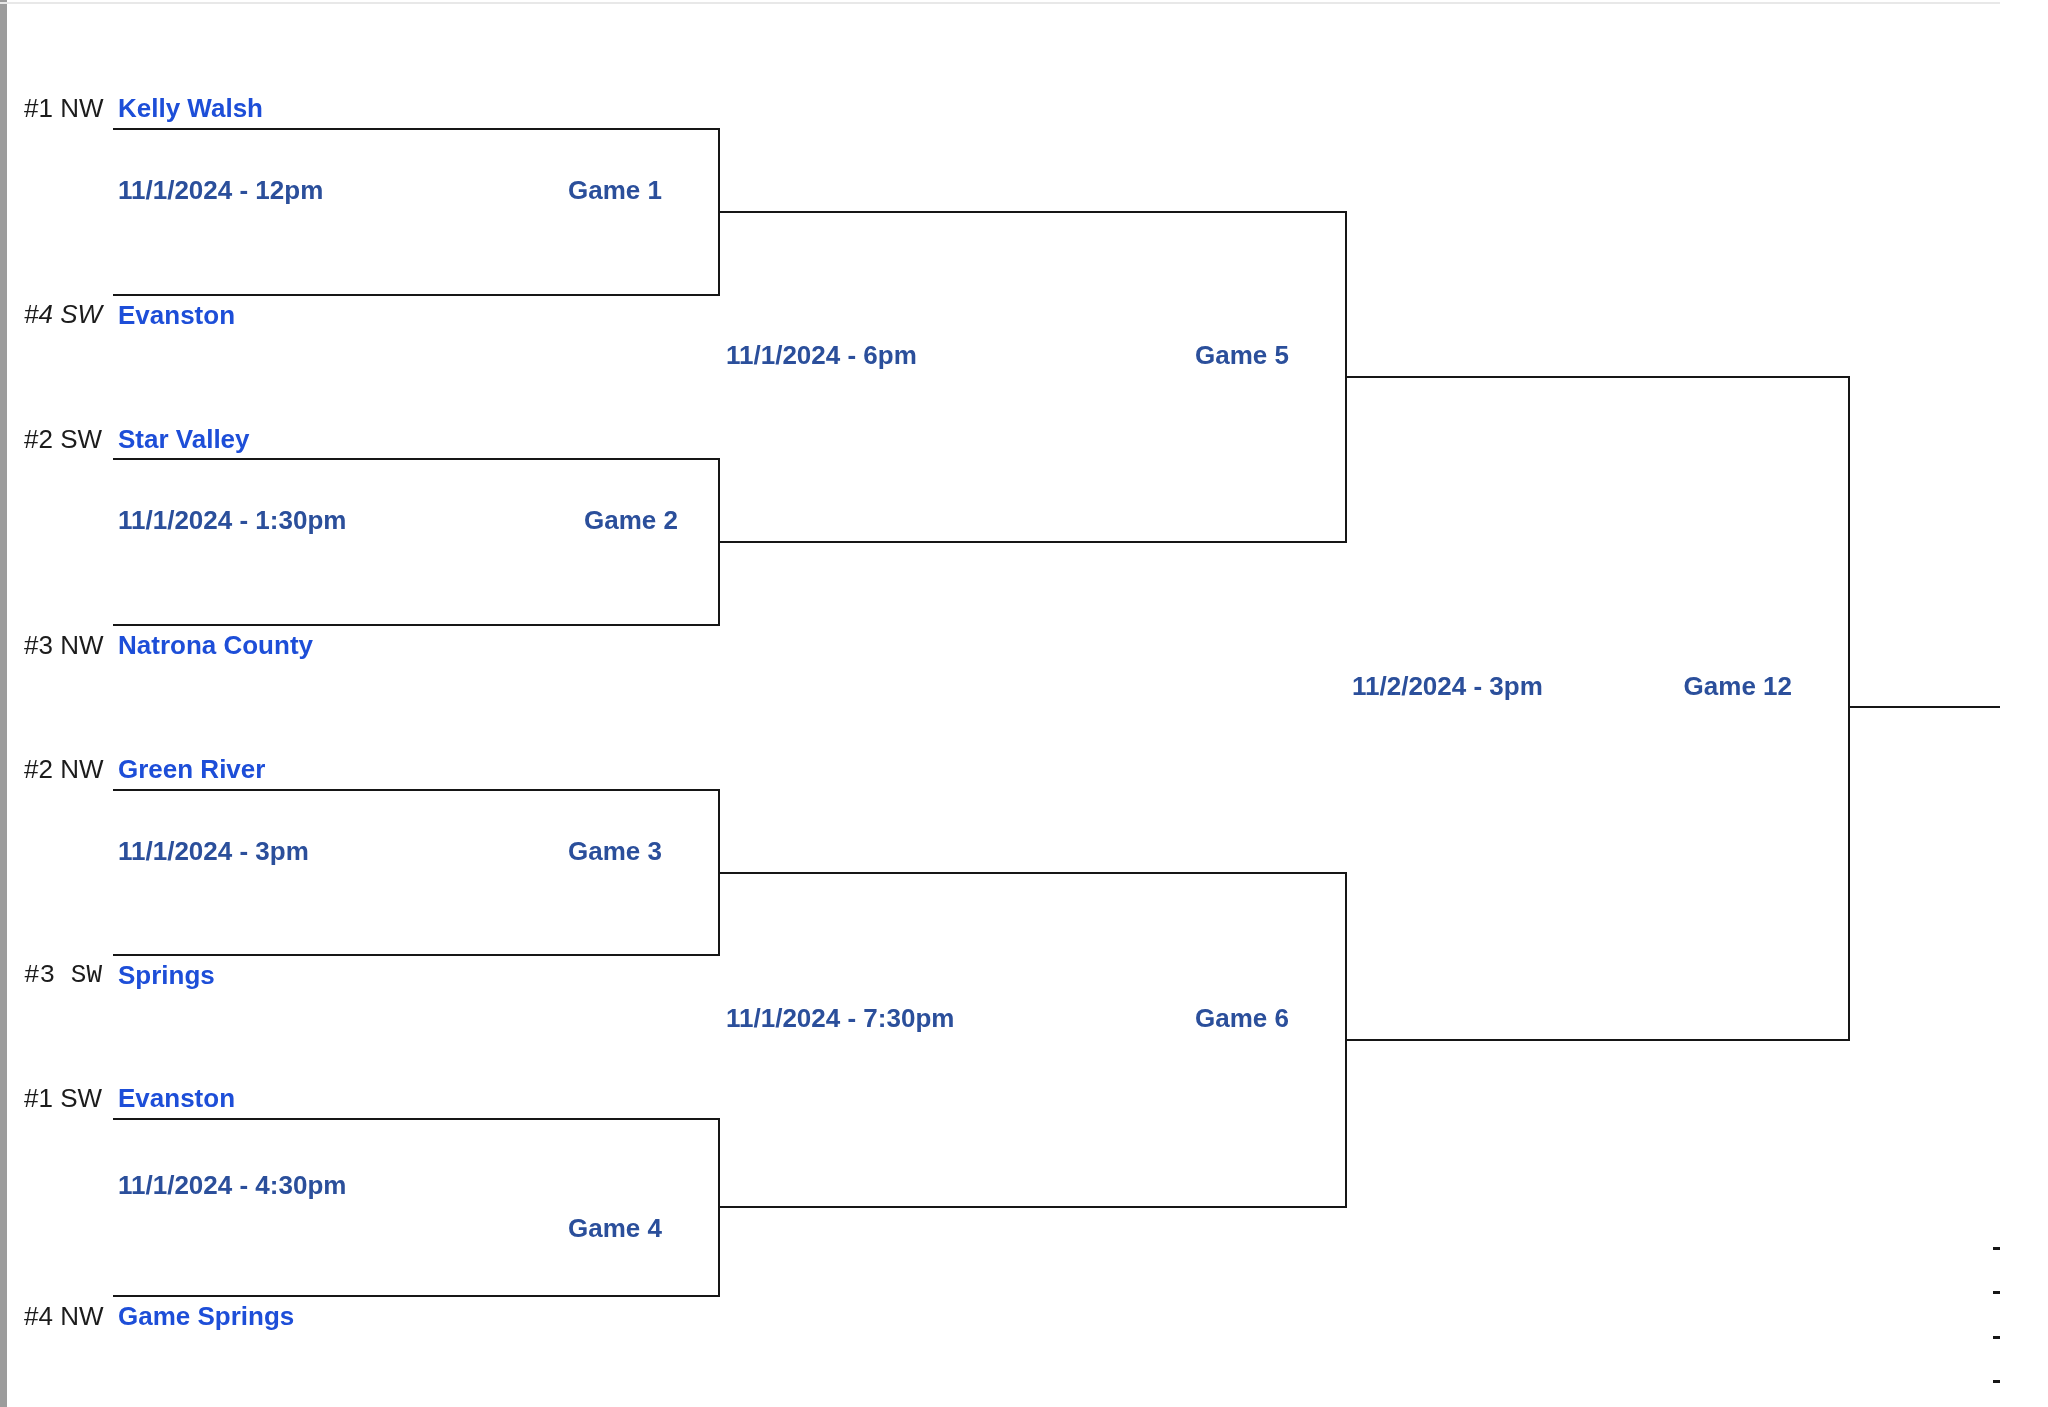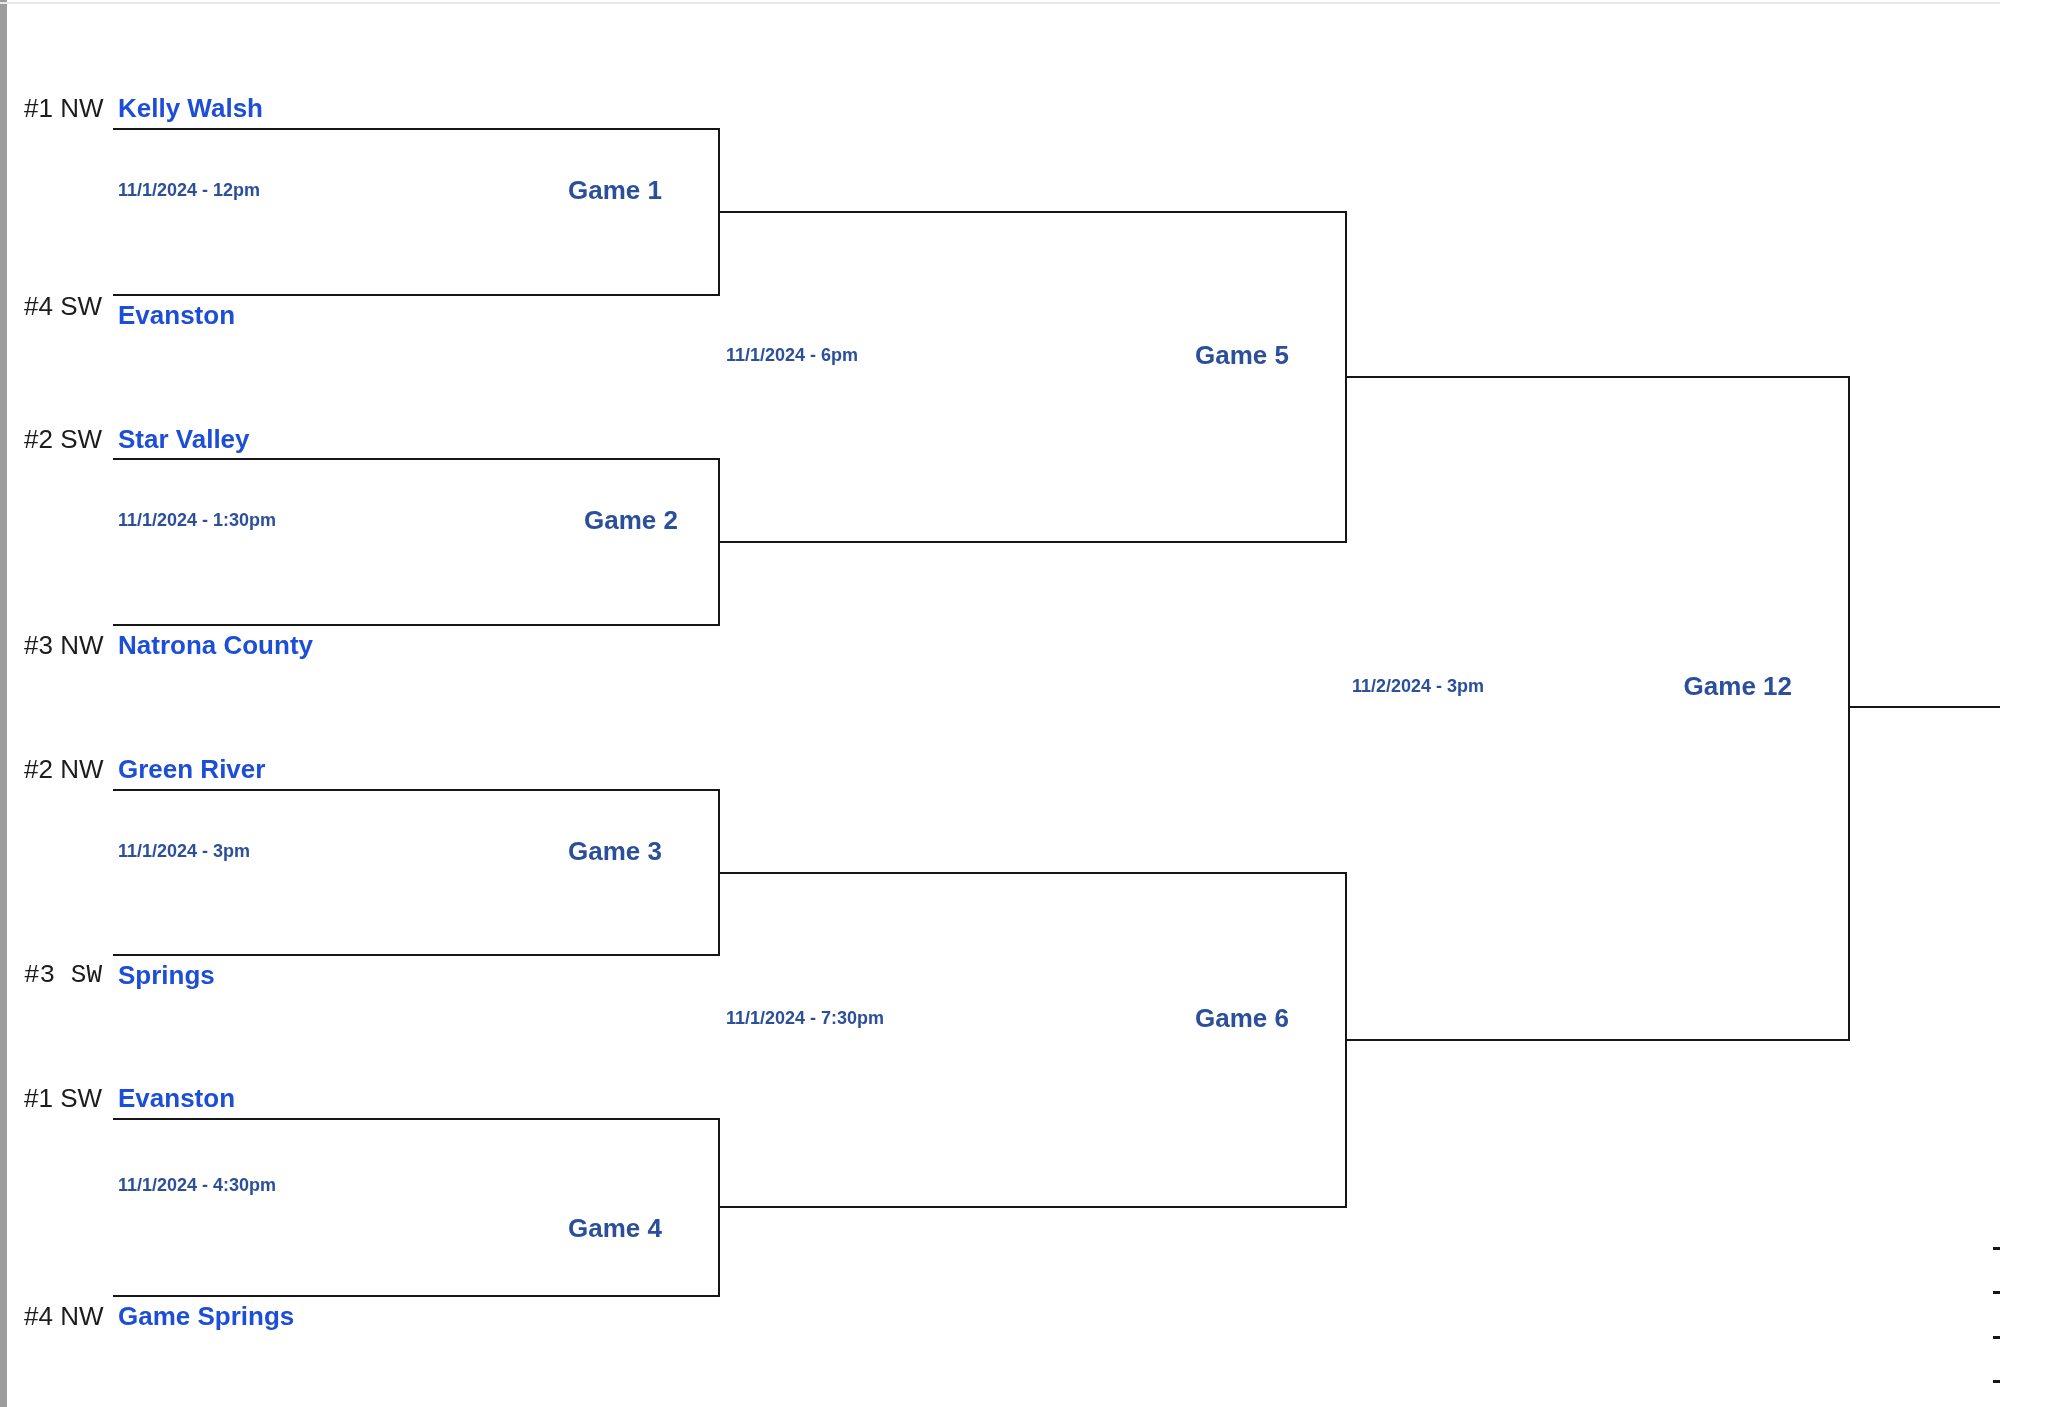--- a/index.html
+++ b/index.html
@@ -24,38 +24,38 @@
   .seed{
     position:absolute;transform:translateY(-50%);
     color:#1c1c1c;font-size:26px;font-weight:400;white-space:nowrap;
   }
   .team{
     position:absolute;transform:translateY(-50%);
     color:#1d4ed8;font-size:26px;font-weight:700;white-space:nowrap;
   }
   .gdate{
     position:absolute;transform:translateY(-50%);
-    color:#2b4f9b;font-size:18px;font-weight:700;white-space:nowrap;
+    color:#2b4f9b;font-size:26px;font-weight:700;white-space:nowrap;
   }
   .glabel{
     position:absolute;transform:translateY(-50%);
     color:#2b4f9b;font-size:26px;font-weight:700;white-space:nowrap;text-align:right;
   }
 </style>
 </head>
 <body>
 
 <div class="canvas">
   <div class="left-strip"></div>
   <div class="top-line"></div>
   <div id="bracket">
       <div class="seed" style="left: 24px; top: 108px;">#1 NW</div>
       <div class="team" style="left: 118px; top: 108px;">Kelly Walsh</div>
       <div class="hline" style="left: 113px; top: 128px; width: 605px;"></div>
-      <div class="seed" style="left: 24px; top: 306px;">#4 SW</div>
+      <div class="seed" style="left: 24px; top: 314px; font-style: italic;">#4 SW</div>
       <div class="team" style="left: 118px; top: 315px;">Evanston</div>
       <div class="hline" style="left: 113px; top: 294px; width: 605px;"></div>
       <div class="seed" style="left: 24px; top: 439px;">#2 SW</div>
       <div class="team" style="left: 118px; top: 439px;">Star Valley</div>
       <div class="hline" style="left: 113px; top: 458px; width: 605px;"></div>
       <div class="seed" style="left: 24px; top: 645px;">#3 NW</div>
       <div class="team" style="left: 118px; top: 645px;">Natrona County</div>
       <div class="hline" style="left: 113px; top: 624px; width: 605px;"></div>
       <div class="seed" style="left: 24px; top: 769px;">#2 NW</div>
       <div class="team" style="left: 118px; top: 769px;">Green River</div>

